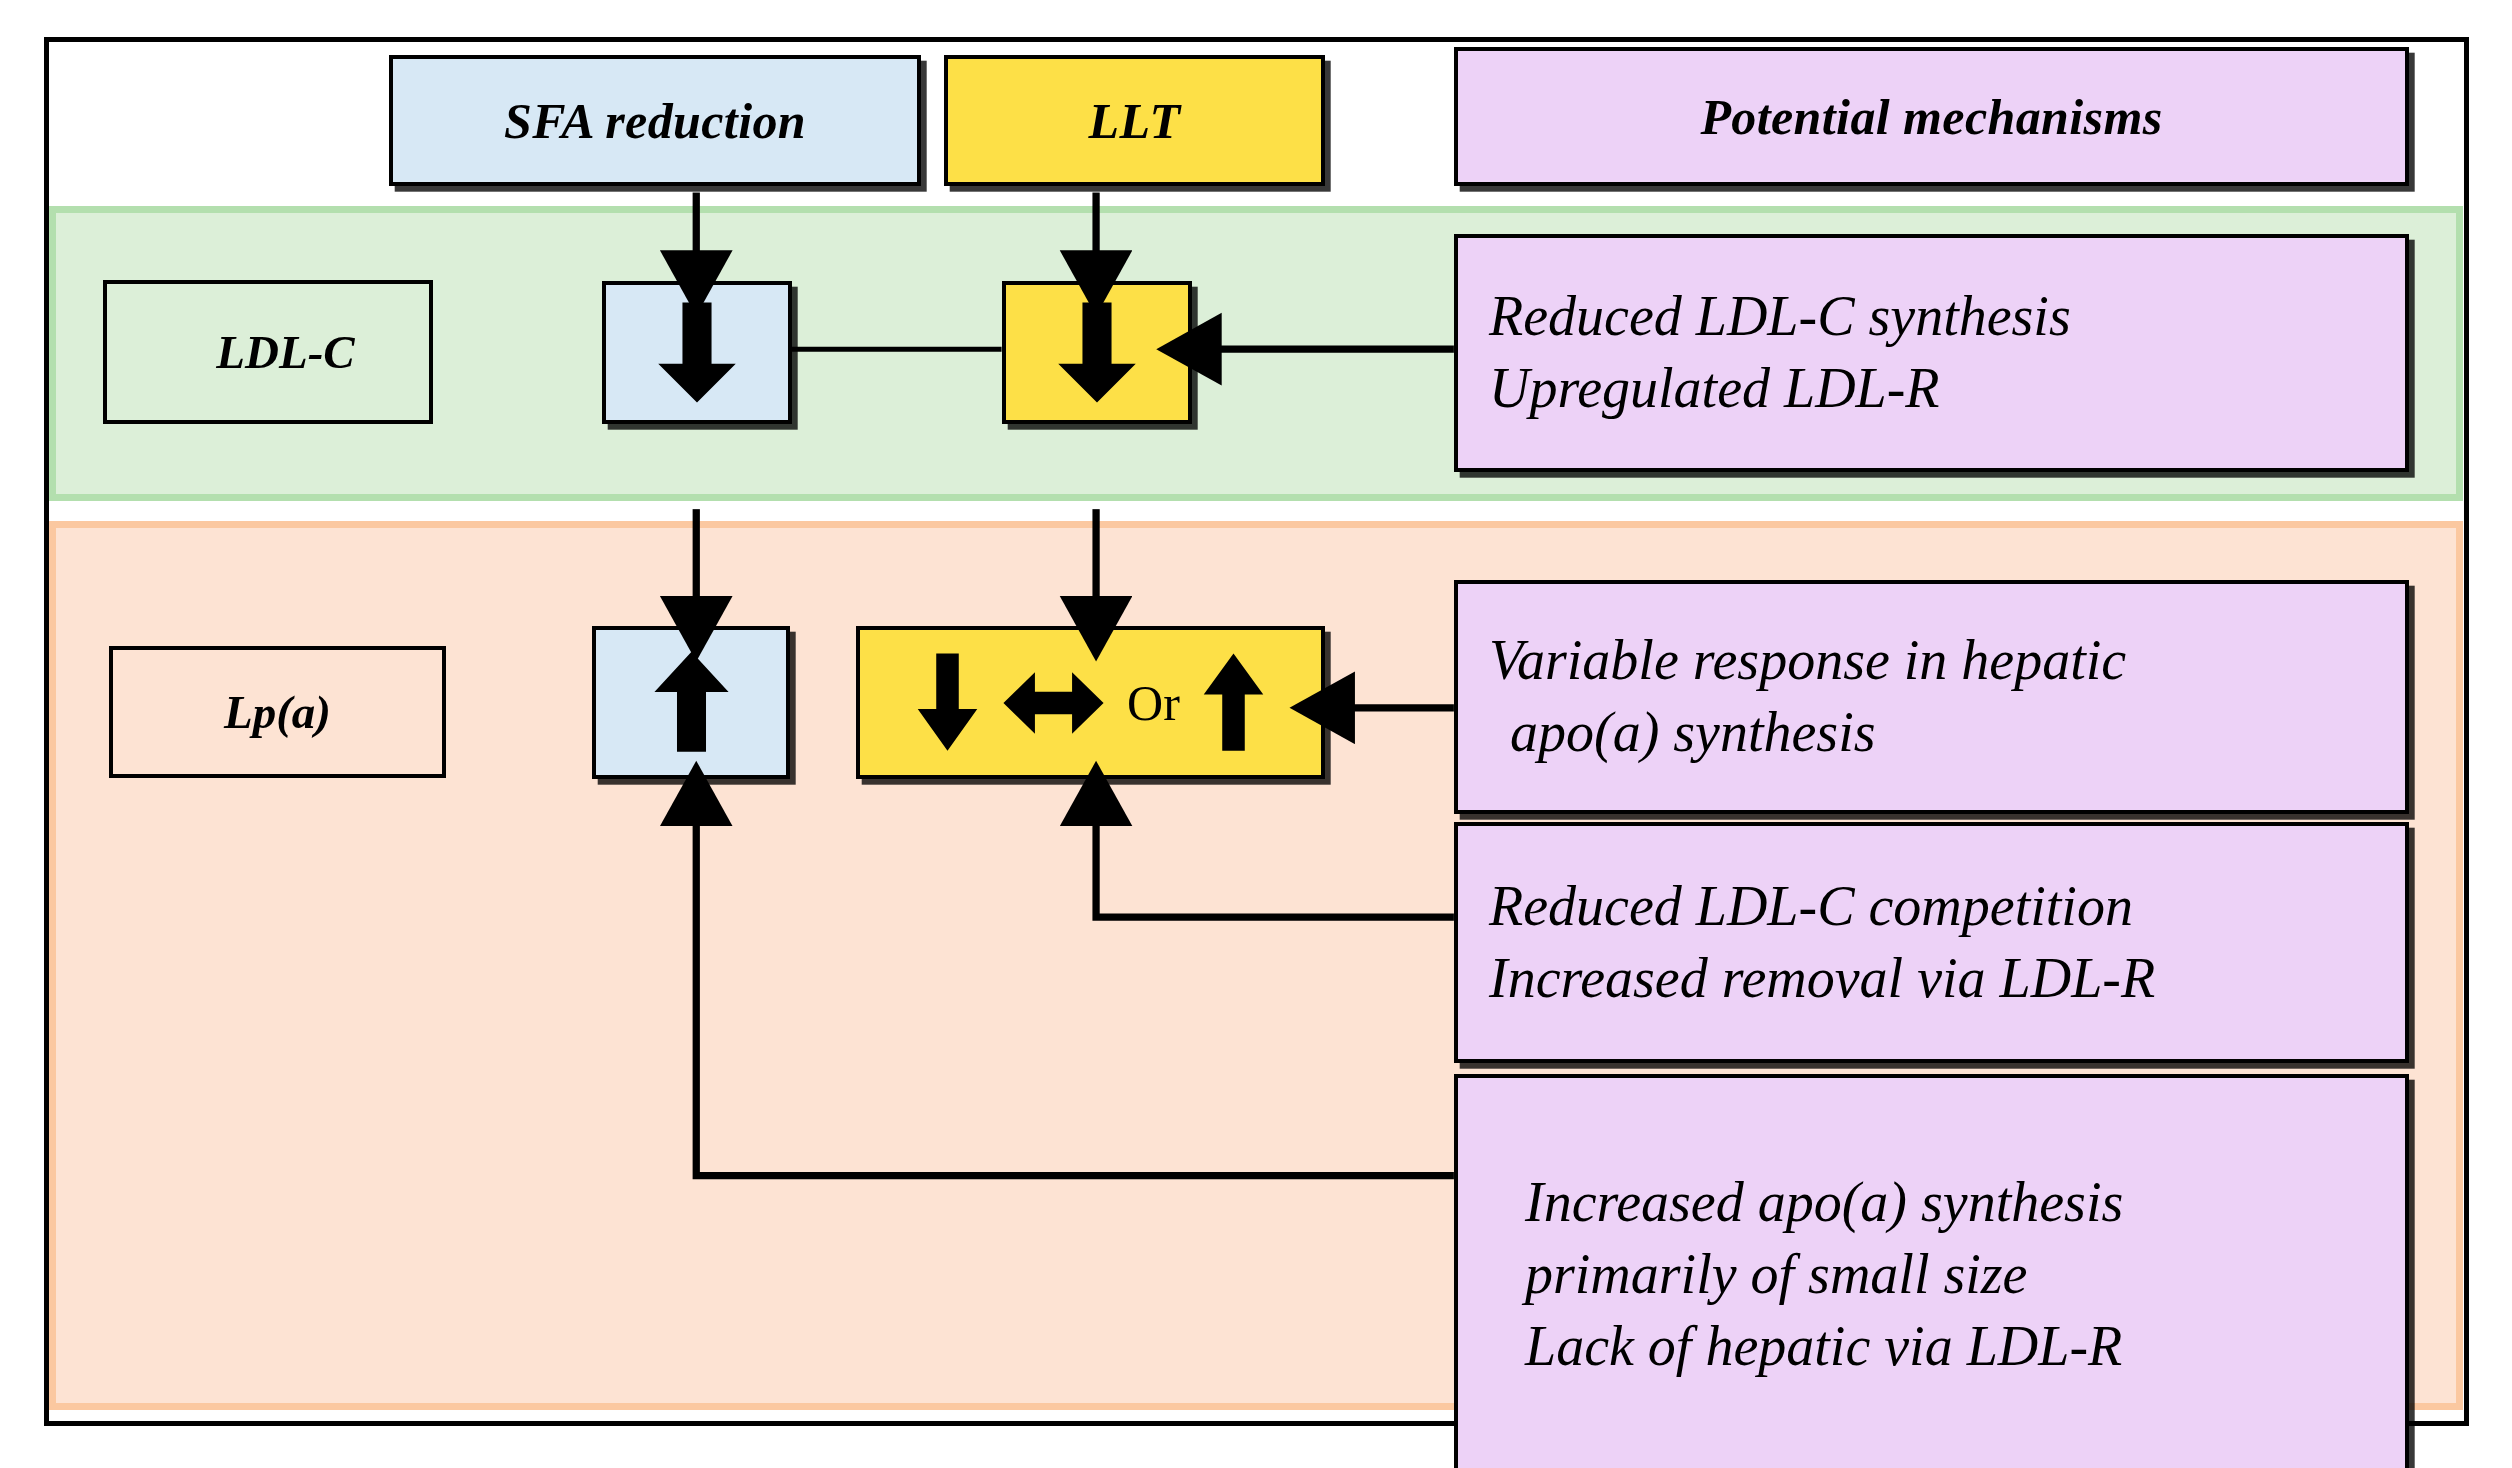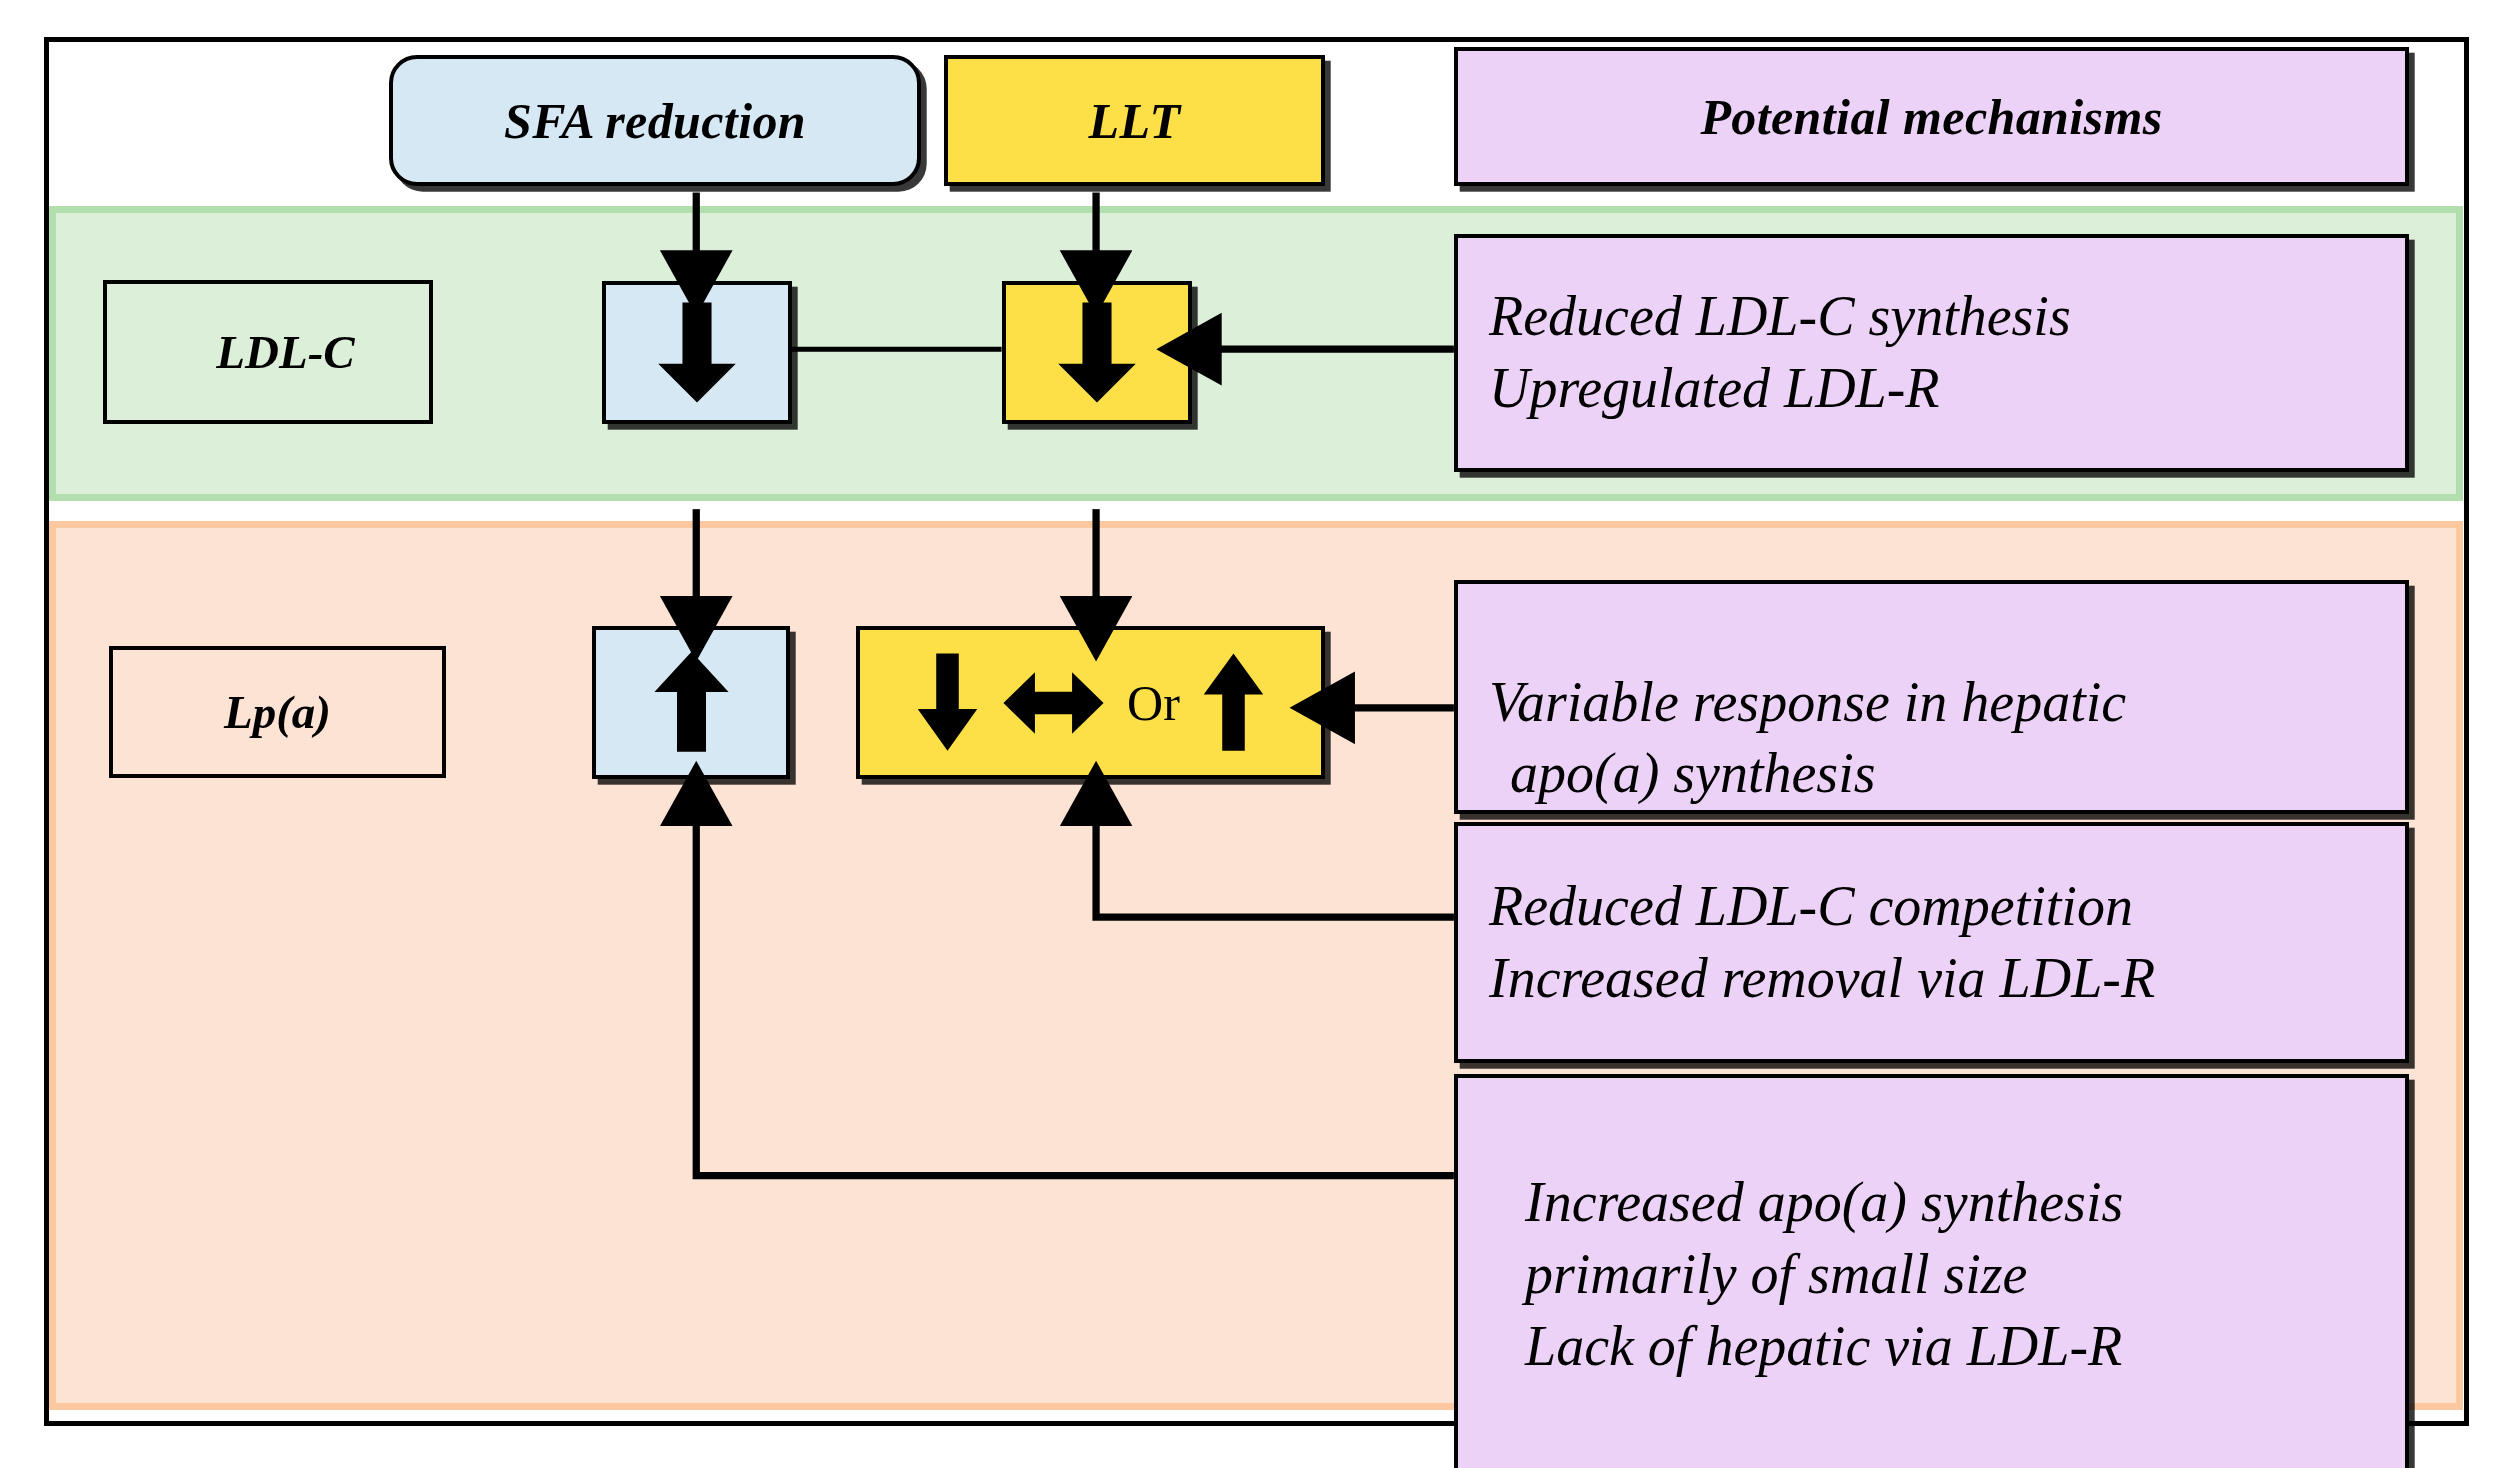--- a/index.html
+++ b/index.html
@@ -38,40 +38,40 @@
   .box.flat{box-shadow:none;}
 
   .hdr{font-style:italic;font-weight:bold;font-size:50px;letter-spacing:0.4px;}
 
   .blue{background:#d7e8f5;}
   .yellow{background:#fde047;}
   .purple{background:#edd2f7;}
   .clear{background:transparent;}
 
   
-  .b-sfa  {left:389px; top:55px;  width:532px; height:131px;border-radius:28px;}
+  .b-sfa  {left:389px; top:55px;  width:532px; height:131px;}
   .b-llt  {left:944px;top:55px;  width:381px; height:131px;}
   .b-pm   {left:1454px;top:47px;  width:955px;height:139px;}
 
   
   .b-ldlc {left:103px; top:280px; width:330px; height:144px;padding-left:35px;}
   .b-lpa  {left:109px; top:646px; width:337px; height:132px;}
   .lbl{font-style:italic;font-weight:bold;font-size:47px;}
 
   
   .b-ldl-sfa{left:602px; top:281px; width:190px; height:143px;}
   .b-ldl-llt{left:1002px;top:281px; width:190px; height:143px;}
 
   
   .b-lpa-sfa{left:592px; top:626px; width:198px; height:153px;}
   .b-lpa-llt{left:856px;top:626px; width:469px; height:153px;}
 
   
   .b-m1{left:1454px;top:234px; width:955px;height:238px;}
-  .b-m2{left:1454px;top:580px; width:955px;height:234px;align-items:flex-end;}
+  .b-m2{left:1454px;top:580px; width:955px;height:234px;}
   .b-m3{left:1454px;top:822px;width:955px;height:241px;}
   .b-m4{left:1454px;top:1074px;width:955px;height:402px;padding-left:36px;}
   .mech{
     font-style:italic;font-size:56px;line-height:1.28;
     display:block;padding:0 31px;text-align:left;width:100%;
   }
   .mech .ln{display:block;white-space:nowrap;}
   .mech .ind{padding-left:21px;}
 
   

